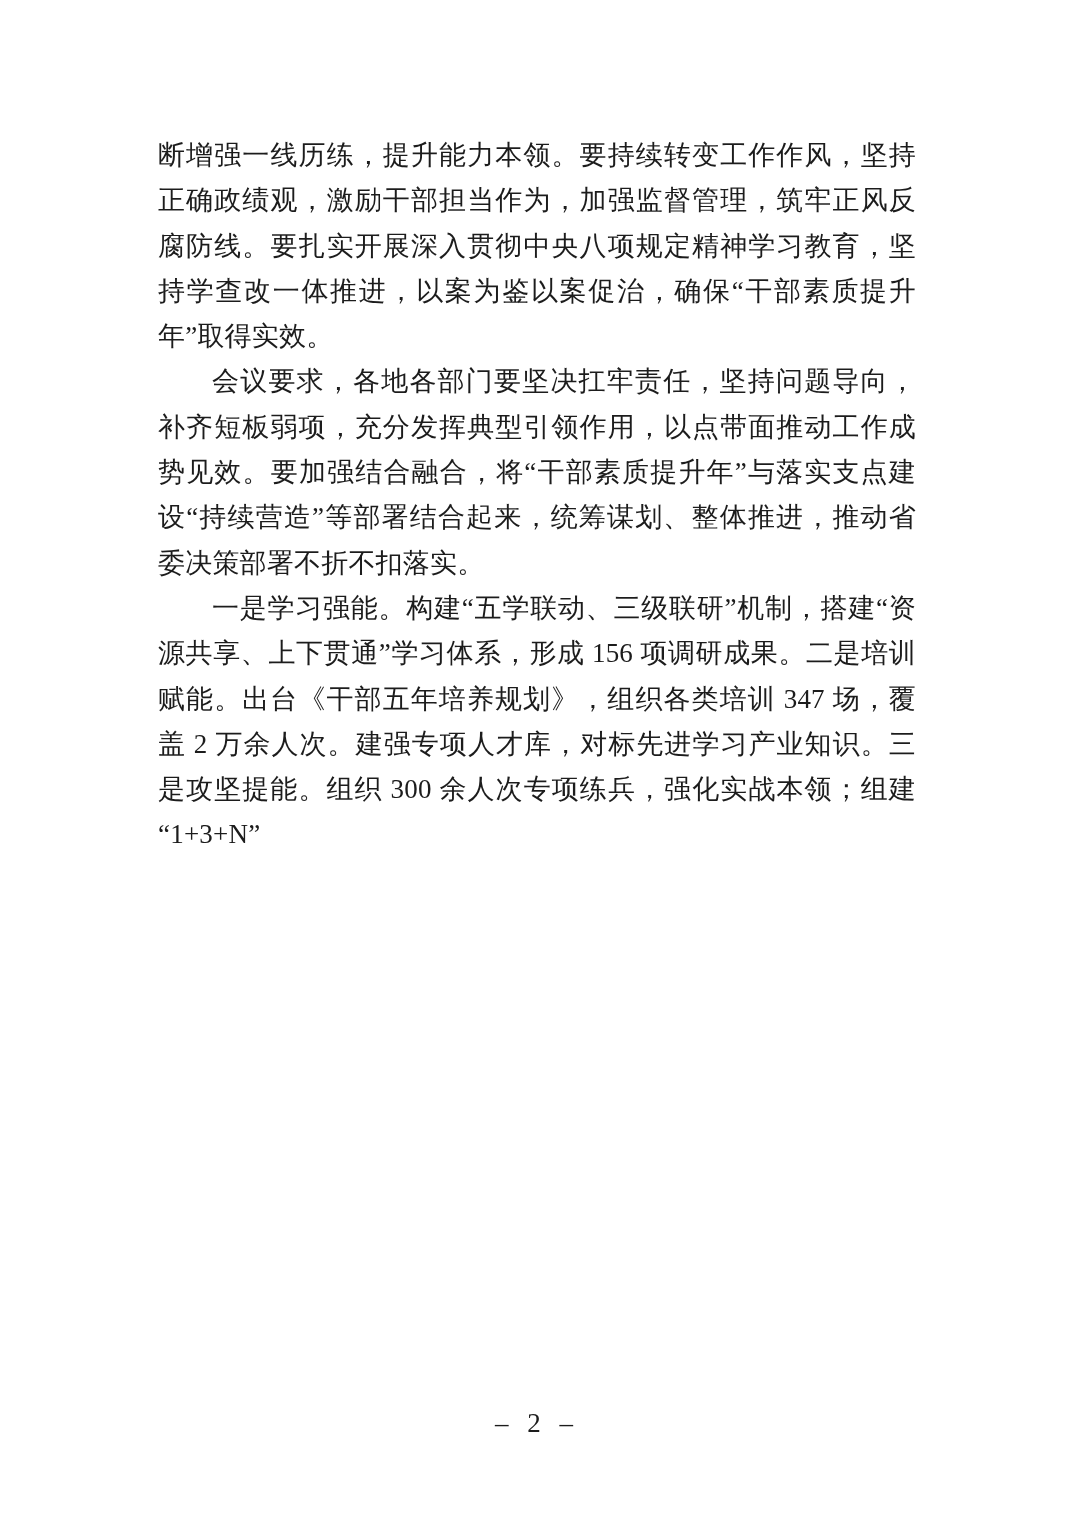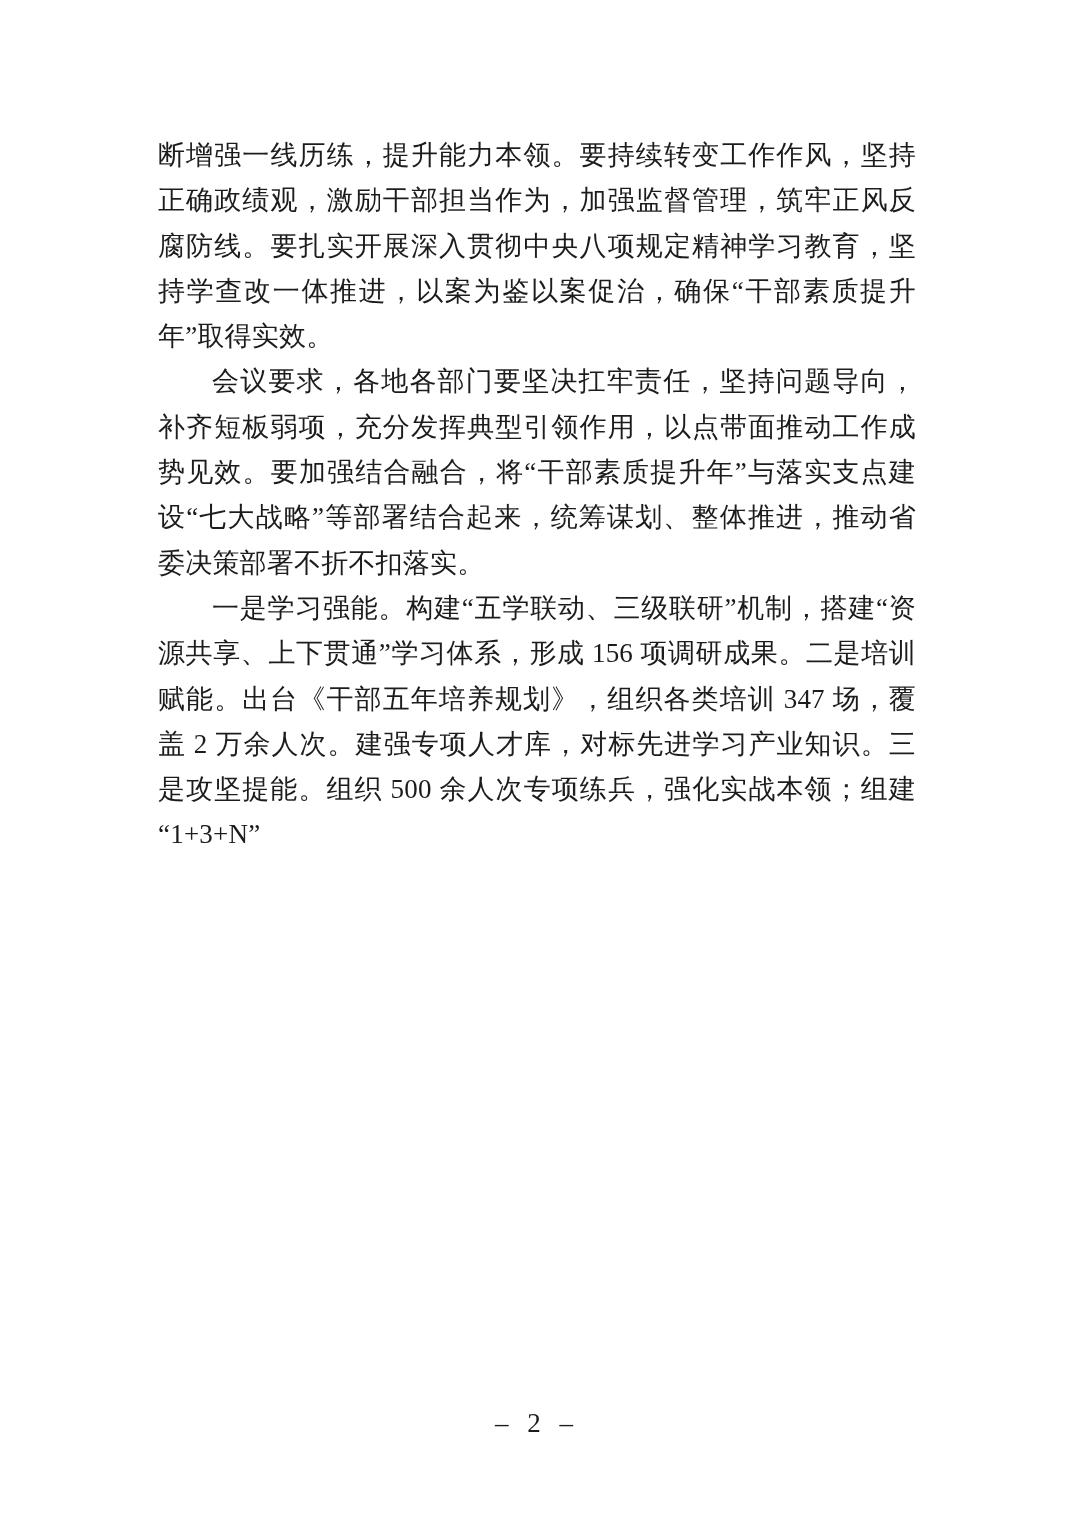--- a/index.html
+++ b/index.html
@@ -47,17 +47,17 @@
     letter-spacing: 6px;
     color: #1c1c1c;
   }
 </style>
 </head>
 <body>
 
 <div class="sheet">
   <main class="body-text">
     <p class="no-indent">断增强一线历练，提升能力本领。要持续转变工作作风，坚持正确政绩观，激励干部担当作为，加强监督管理，筑牢正风反腐防线。要扎实开展深入贯彻中央八项规定精神学习教育，坚持学查改一体推进，以案为鉴以案促治，确保“干部素质提升年”取得实效。</p>
-    <p>会议要求，各地各部门要坚决扛牢责任，坚持问题导向，补齐短板弱项，充分发挥典型引领作用，以点带面推动工作成势见效。要加强结合融合，将“干部素质提升年”与落实支点建设“七大战略”等部署结合起来，统筹谋划、整体推进，推动省委决策部署不折不扣落实。</p>
-    <p>一是学习强能。构建“五学联动、三级联研”机制，搭建“资源共享、上下贯通”学习体系，形成 156 项调研成果。二是培训赋能。出台《干部五年培养规划》，组织各类培训 347 场，覆盖 2 万余人次。建强专项人才库，对标先进学习产业知识。三是攻坚提能。组织 500 余人次专项练兵，强化实战本领；组建“1+3+N”</p>
+    <p>会议要求，各地各部门要坚决扛牢责任，坚持问题导向，补齐短板弱项，充分发挥典型引领作用，以点带面推动工作成势见效。要加强结合融合，将“干部素质提升年”与落实支点建设“持续营造”等部署结合起来，统筹谋划、整体推进，推动省委决策部署不折不扣落实。</p>
+    <p>一是学习强能。构建“五学联动、三级联研”机制，搭建“资源共享、上下贯通”学习体系，形成 156 项调研成果。二是培训赋能。出台《干部五年培养规划》，组织各类培训 347 场，覆盖 2 万余人次。建强专项人才库，对标先进学习产业知识。三是攻坚提能。组织 300 余人次专项练兵，强化实战本领；组建“1+3+N”</p>
   </main>
   <footer class="page-number">– 2 –</footer>
 </div>
 
 </body></html>

